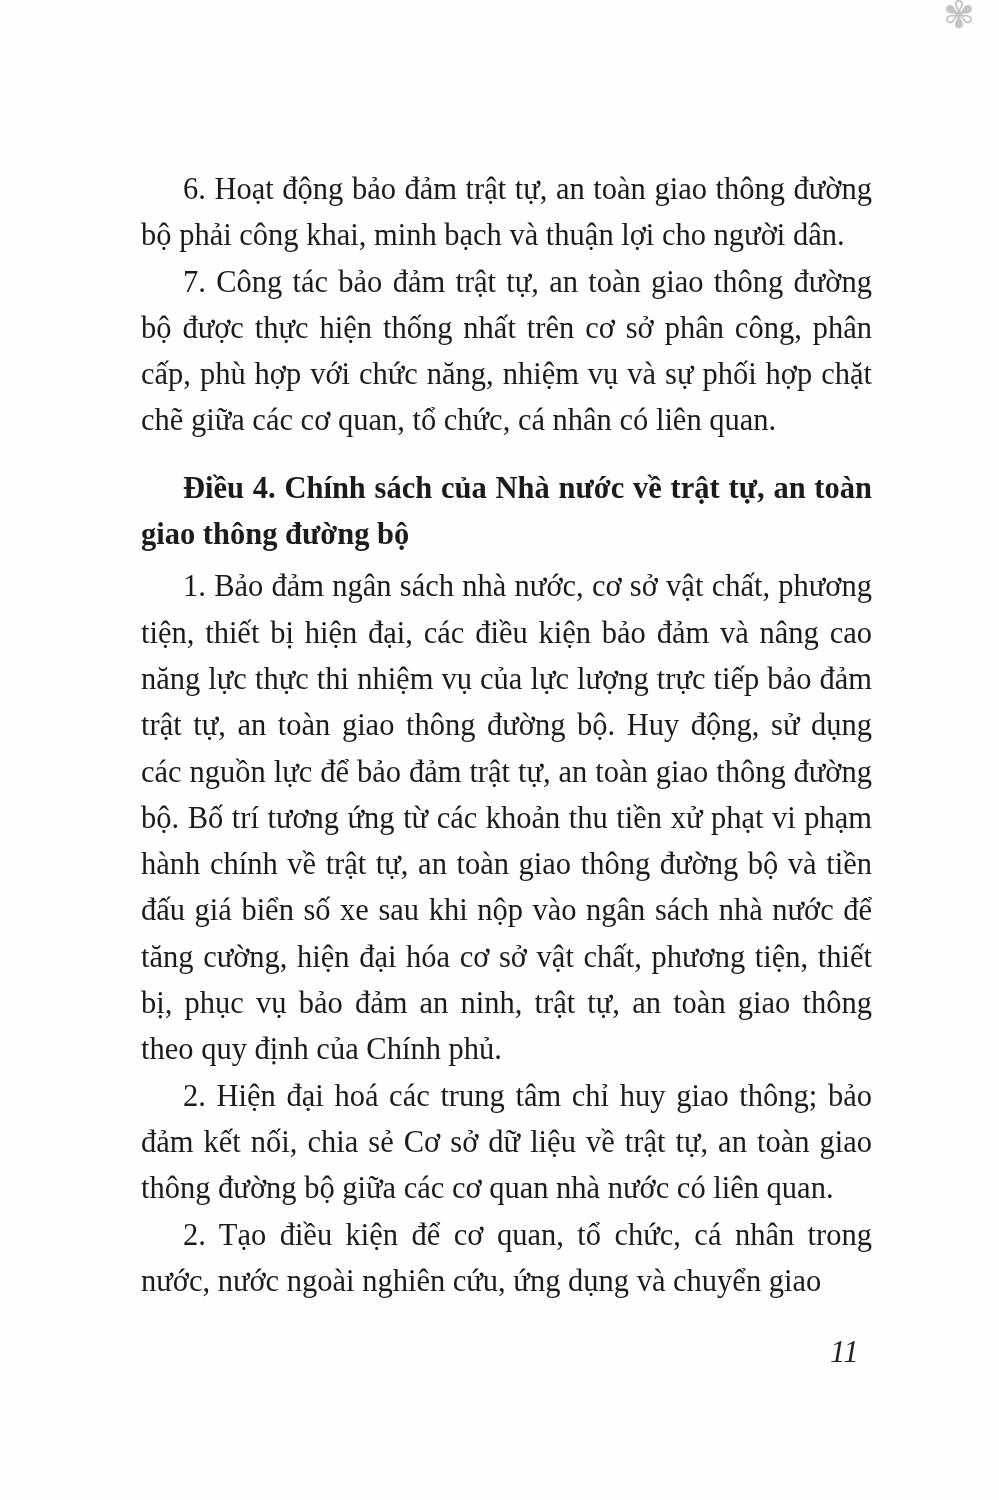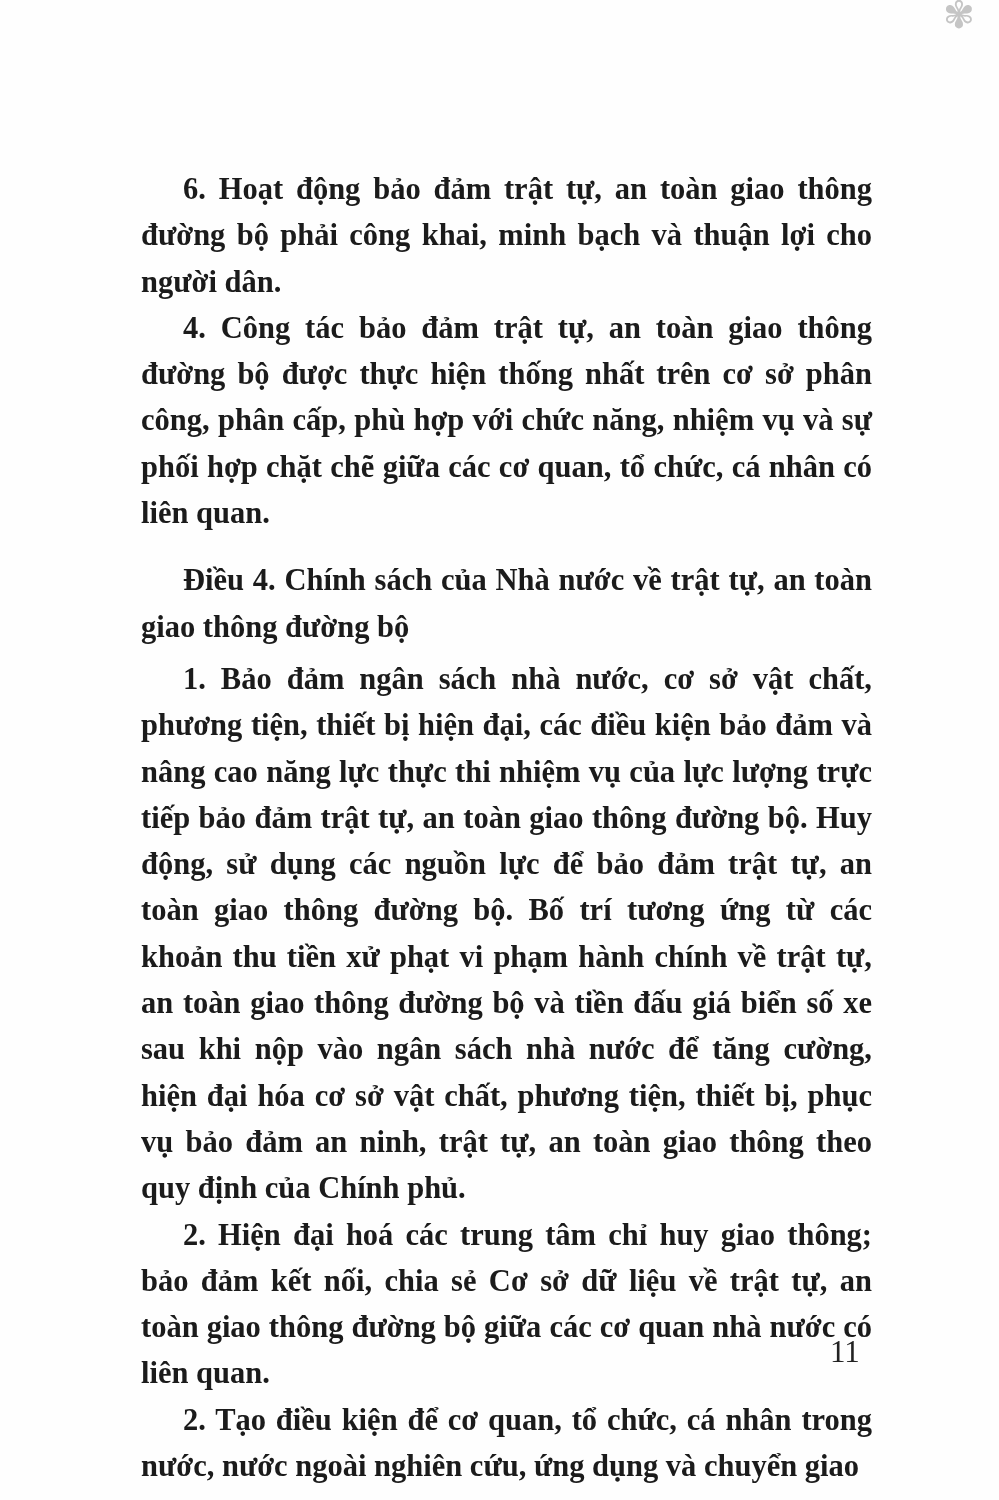--- a/index.html
+++ b/index.html
@@ -31,46 +31,46 @@
     top: 166px;
     width: 731px;
     font-size: 30.5px;
     line-height: 46.3px;
     text-align: justify;
     text-justify: inter-word;
   }
   .text-block p {
     margin: 0;
     text-indent: 42px;
-    font-weight: bold;
   }
   .text-block p.heading {
     font-weight: bold;
     margin-top: 21px;
     margin-bottom: 6px;
   }
   .page-number {
     position: absolute;
     left: 830px;
     top: 1332px;
     font-size: 31px;
     line-height: 40px;
     color: #222222;
+    font-style: italic;
   }
 </style>
 </head>
 <body>
 
 <div class="page">
 
   <span class="corner-ornament">✾</span>
 
   <div class="text-block">
     <p>6. Hoạt động bảo đảm trật tự, an toàn giao thông đường bộ phải công khai, minh bạch và thuận lợi cho người dân.</p>
-    <p>4. Công tác bảo đảm trật tự, an toàn giao thông đường bộ được thực hiện thống nhất trên cơ sở phân công, phân cấp, phù hợp với chức năng, nhiệm vụ và sự phối hợp chặt chẽ giữa các cơ quan, tổ chức, cá nhân có liên quan.</p>
+    <p>7. Công tác bảo đảm trật tự, an toàn giao thông đường bộ được thực hiện thống nhất trên cơ sở phân công, phân cấp, phù hợp với chức năng, nhiệm vụ và sự phối hợp chặt chẽ giữa các cơ quan, tổ chức, cá nhân có liên quan.</p>
     <p class="heading">Điều 4. Chính sách của Nhà nước về trật tự, an toàn giao thông đường bộ</p>
     <p>1. Bảo đảm ngân sách nhà nước, cơ sở vật chất, phương tiện, thiết bị hiện đại, các điều kiện bảo đảm và nâng cao năng lực thực thi nhiệm vụ của lực lượng trực tiếp bảo đảm trật tự, an toàn giao thông đường bộ. Huy động, sử dụng các nguồn lực để bảo đảm trật tự, an toàn giao thông đường bộ. Bố trí tương ứng từ các khoản thu tiền xử phạt vi phạm hành chính về trật tự, an toàn giao thông đường bộ và tiền đấu giá biển số xe sau khi nộp vào ngân sách nhà nước để tăng cường, hiện đại hóa cơ sở vật chất, phương tiện, thiết bị, phục vụ bảo đảm an ninh, trật tự, an toàn giao thông theo quy định của Chính phủ.</p>
     <p>2. Hiện đại hoá các trung tâm chỉ huy giao thông; bảo đảm kết nối, chia sẻ Cơ sở dữ liệu về trật tự, an toàn giao thông đường bộ giữa các cơ quan nhà nước có liên quan.</p>
     <p>2. Tạo điều kiện để cơ quan, tổ chức, cá nhân trong nước, nước ngoài nghiên cứu, ứng dụng và chuyển giao</p>
   </div>
 
   <div class="page-number">11</div>
 
 </div>
 

